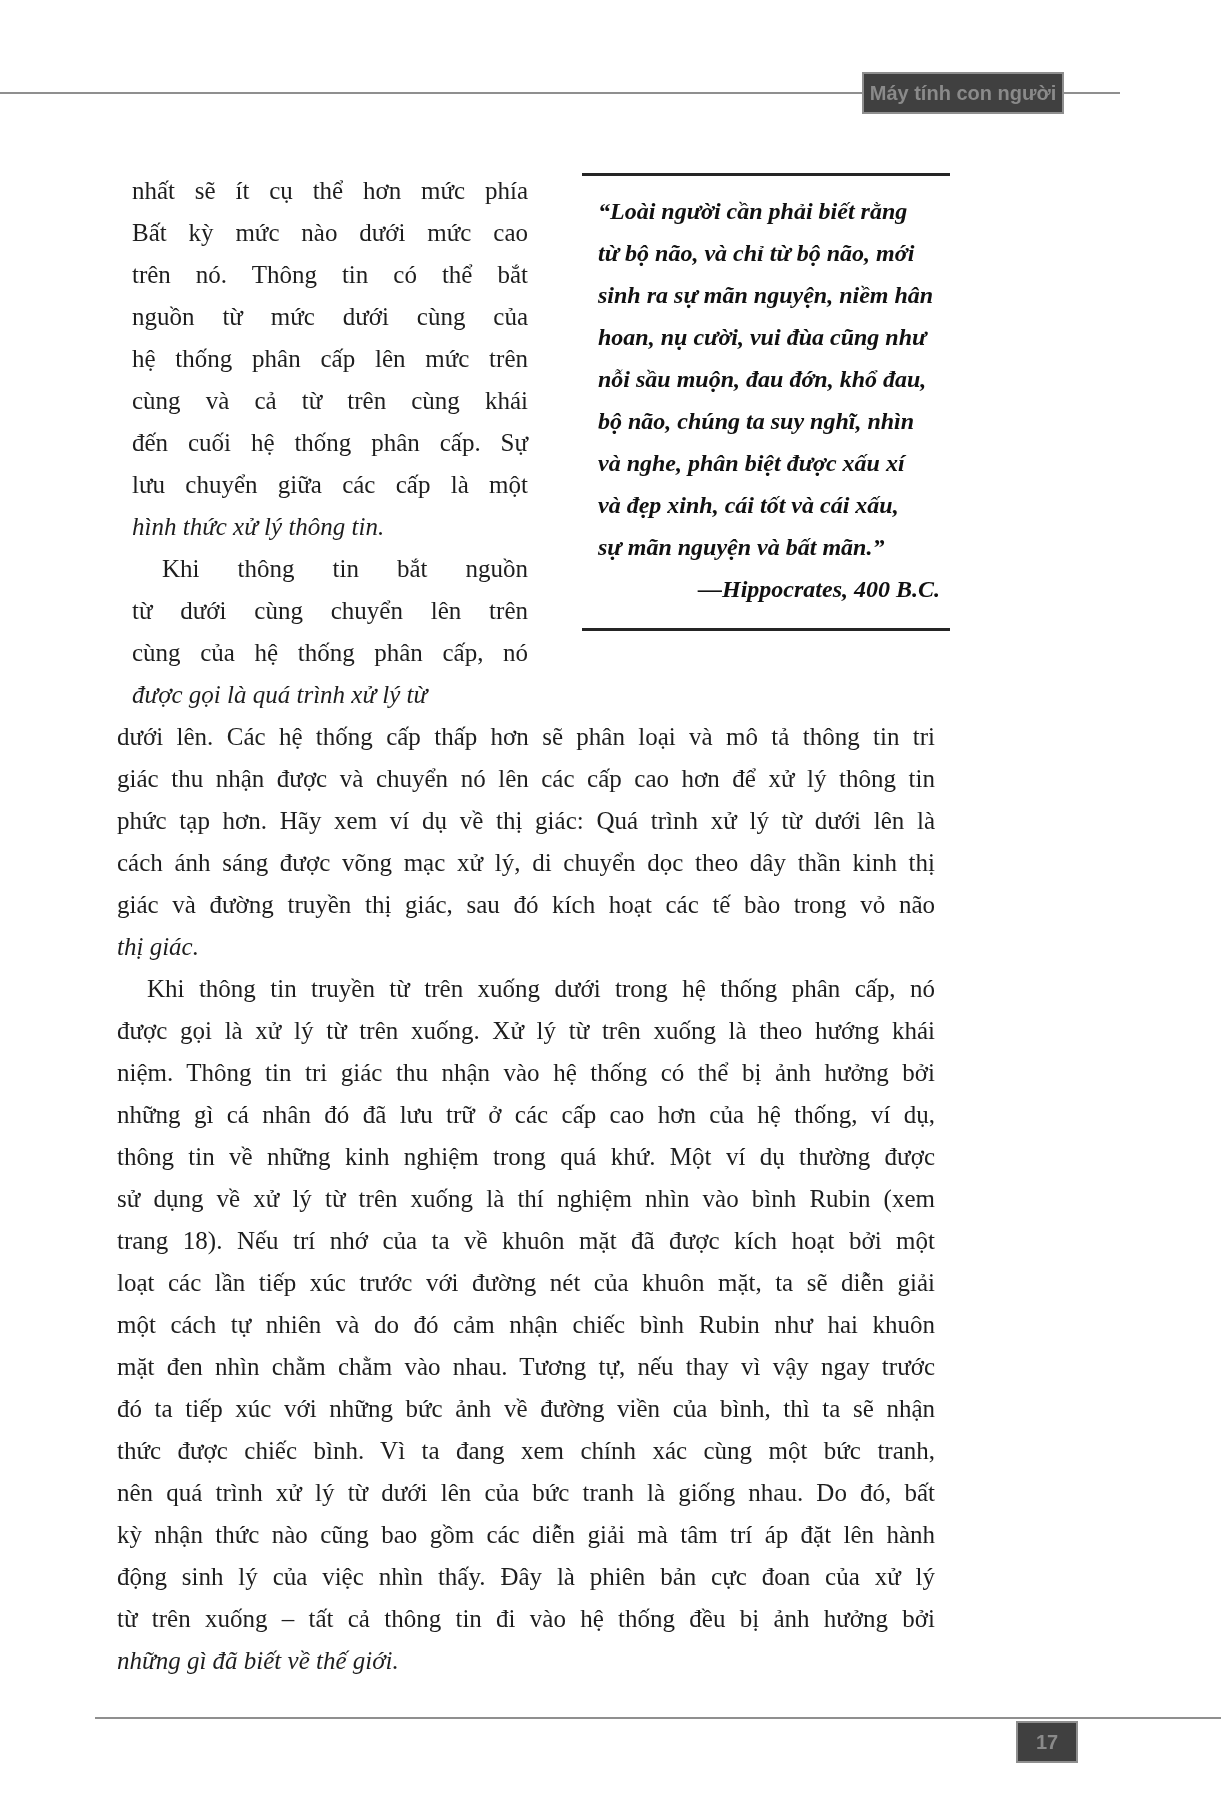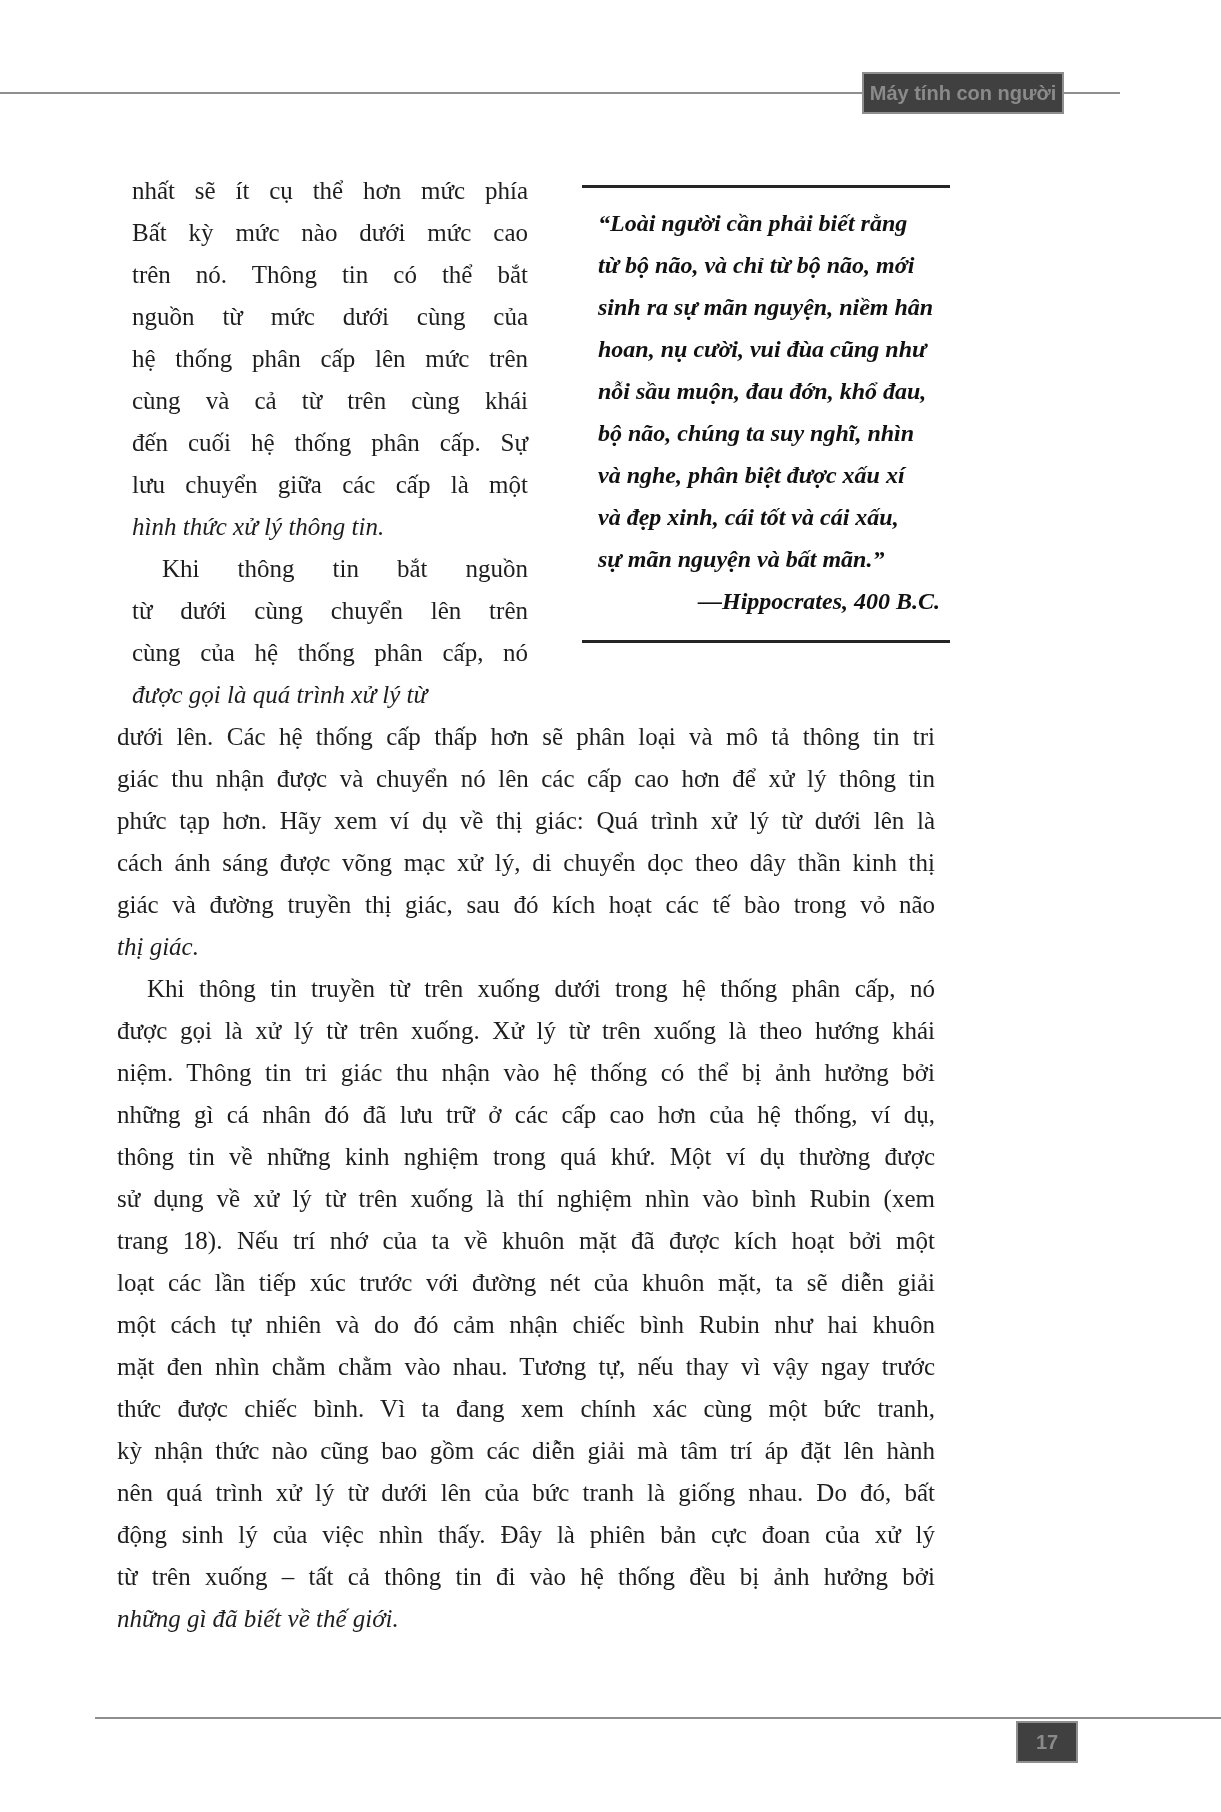--- a/index.html
+++ b/index.html
@@ -36,21 +36,21 @@
   .text-block { position:absolute; font-size:25px; line-height:42px; }
   .left-col   { left:132px; top:170px; width:396px; }
   .body-cont  { left:117px; top:716px; width:818px; }
 
   .tline { text-align:justify; text-align-last:justify; white-space:nowrap; }
   .tline.ragged { text-align-last:left;font-style:italic; }
 
   
   .quote-box {
     position:absolute;
-    left:582px; top:185px; width:368px;
+    left:582px; top:173px; width:368px;
     border-top:3px solid #252525;
     border-bottom:3px solid #252525;
     padding:14px 10px 18px 16px;
     box-sizing:border-box;
     font-size:24px; line-height:42px;
     font-weight:bold; font-style:italic;
     color:#111111;
   }
   .quote-box .tline { text-align:left; text-align-last:left; white-space:nowrap; }
   .quote-attribution { text-align:right; white-space:nowrap; }
@@ -113,23 +113,24 @@
         <div class="tline" style="text-indent: 30px;">Khi thông tin truyền từ trên xuống dưới trong hệ thống phân cấp, nó</div>
         <div class="tline">được gọi là xử lý từ trên xuống. Xử lý từ trên xuống là theo hướng khái</div>
         <div class="tline">niệm. Thông tin tri giác thu nhận vào hệ thống có thể bị ảnh hưởng bởi</div>
         <div class="tline">những gì cá nhân đó đã lưu trữ ở các cấp cao hơn của hệ thống, ví dụ,</div>
         <div class="tline">thông tin về những kinh nghiệm trong quá khứ. Một ví dụ thường được</div>
         <div class="tline">sử dụng về xử lý từ trên xuống là thí nghiệm nhìn vào bình Rubin (xem</div>
         <div class="tline">trang 18). Nếu trí nhớ của ta về khuôn mặt đã được kích hoạt bởi một</div>
         <div class="tline">loạt các lần tiếp xúc trước với đường nét của khuôn mặt, ta sẽ diễn giải</div>
         <div class="tline">một cách tự nhiên và do đó cảm nhận chiếc bình Rubin như hai khuôn</div>
         <div class="tline">mặt đen nhìn chằm chằm vào nhau. Tương tự, nếu thay vì vậy ngay trước</div>
+        <div class="tline">đó ta tiếp xúc với những bức ảnh về đường viền của bình, thì ta sẽ nhận</div>
         <div class="tline">thức được chiếc bình. Vì ta đang xem chính xác cùng một bức tranh,</div>
+        <div class="tline">nên quá trình xử lý từ dưới lên của bức tranh là giống nhau. Do đó, bất</div>
         <div class="tline">kỳ nhận thức nào cũng bao gồm các diễn giải mà tâm trí áp đặt lên hành</div>
-        <div class="tline">nên quá trình xử lý từ dưới lên của bức tranh là giống nhau. Do đó, bất</div>
         <div class="tline">động sinh lý của việc nhìn thấy. Đây là phiên bản cực đoan của xử lý</div>
         <div class="tline">từ trên xuống – tất cả thông tin đi vào hệ thống đều bị ảnh hưởng bởi</div>
         <div class="tline ragged">những gì đã biết về thế giới.</div>
       </div>
   </div>
 
   <div class="rule footer-rule"></div>
   <div class="tag-box footer-box">
     <span>17</span>
   </div>

